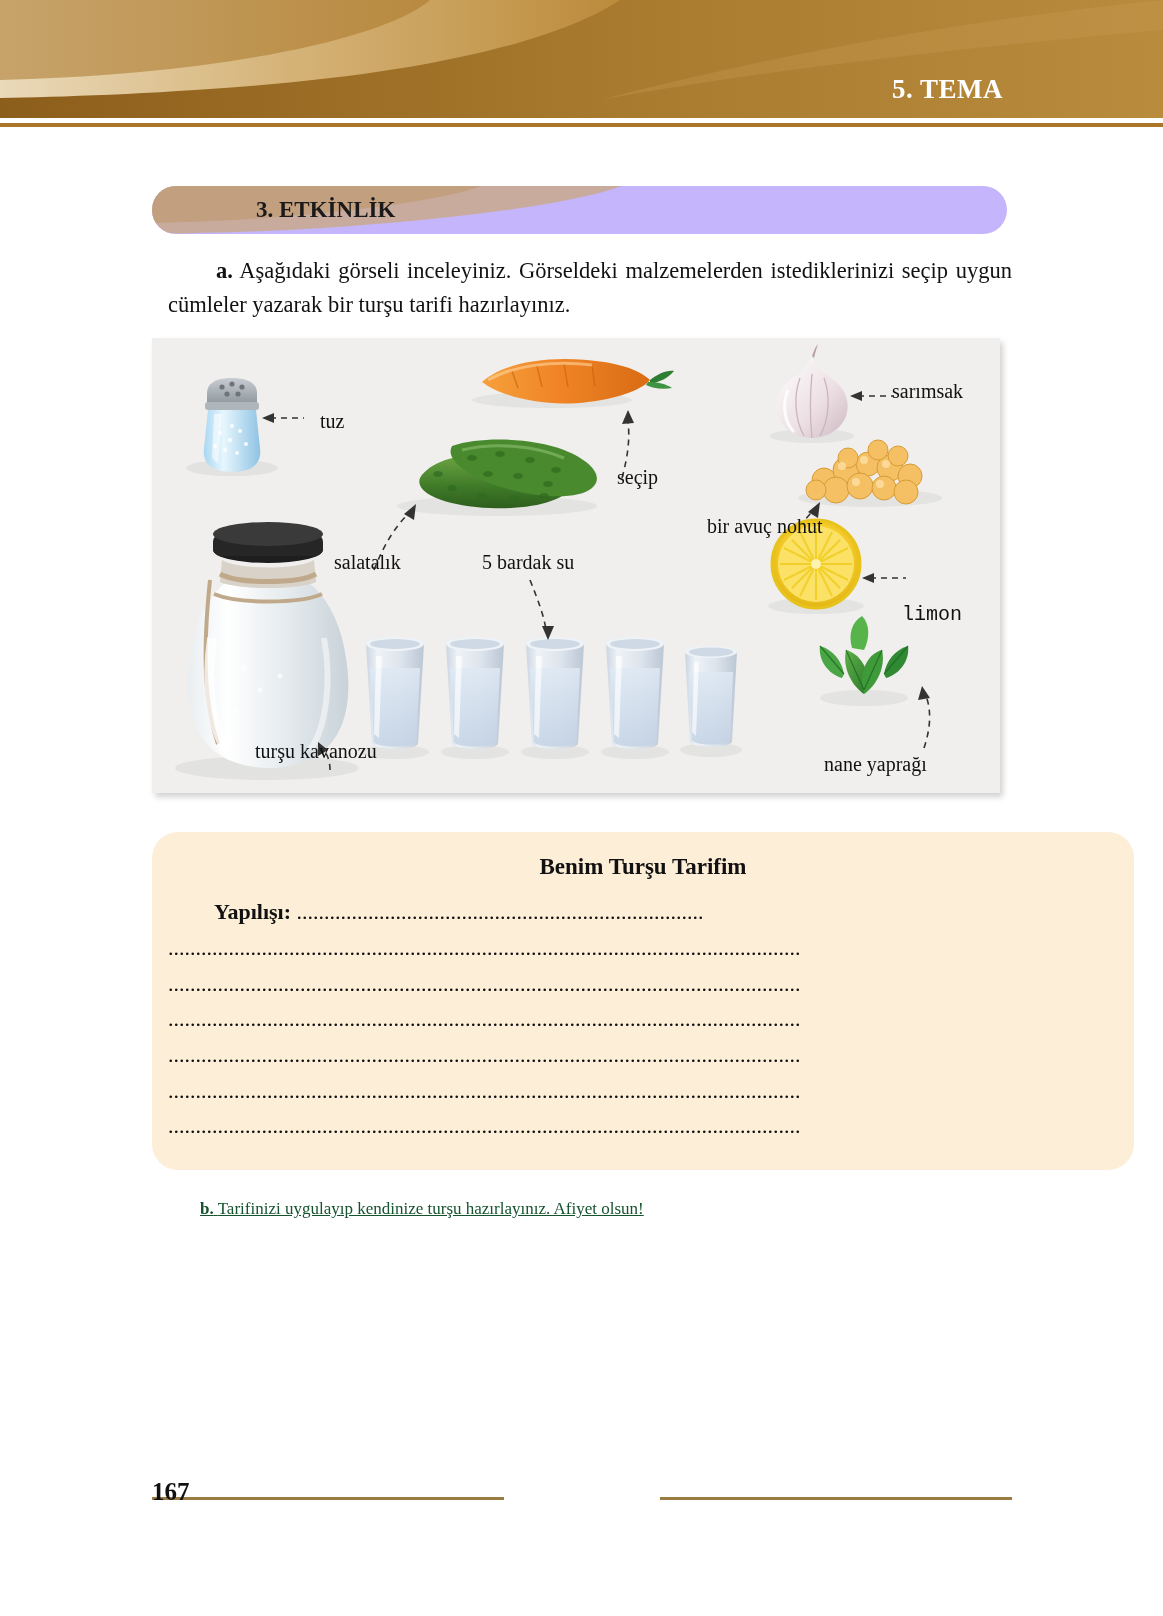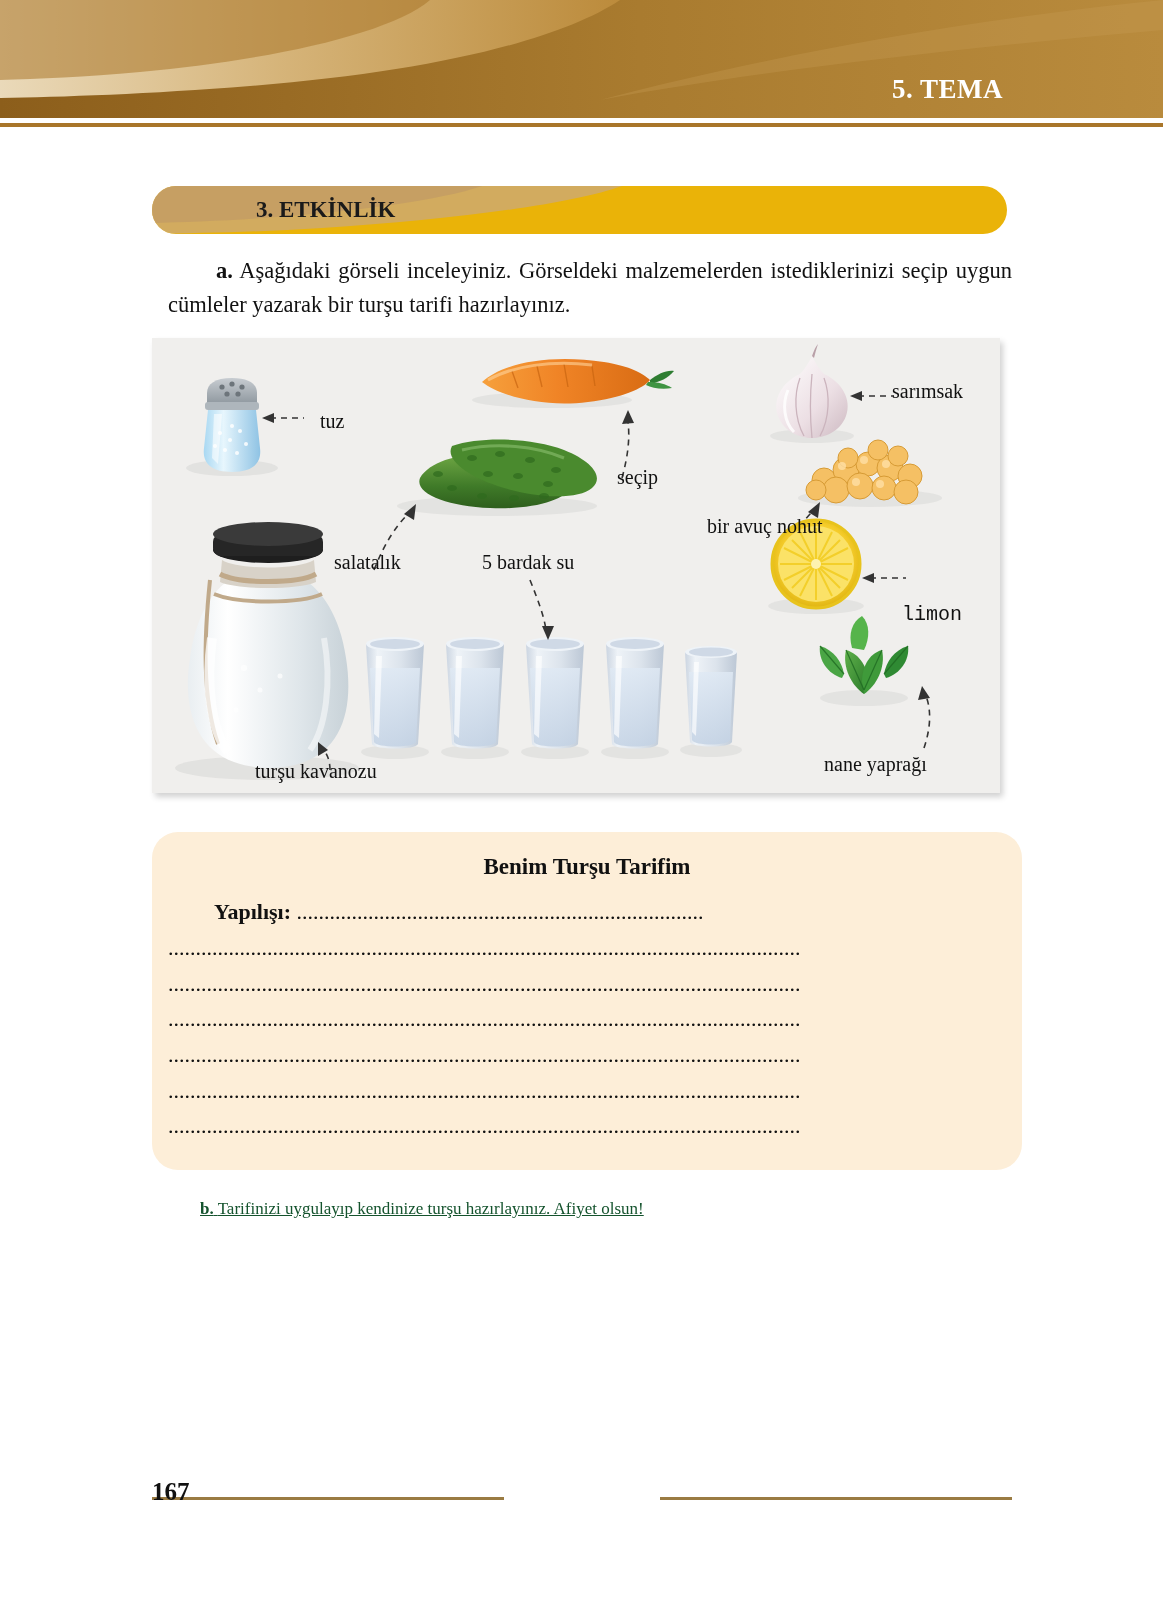--- a/index.html
+++ b/index.html
@@ -42,21 +42,21 @@
     top: 186px;
     width: 860px;
   }
 
   
   .activity-bar {
     position: relative;
     width: 855px;
     height: 48px;
     border-radius: 24px;
-    background: #eab308;
+    background: #c4b5fd;
     overflow: hidden;
   }
   .activity-bar .swoosh {
     position: absolute;
     left: 0; top: 0;
     width: 500px;
     height: 48px;
   }
   .activity-label {
     position: absolute;
@@ -101,21 +101,21 @@
     position: absolute;
     font-size: 20px;
     color: #111;
     font-family: "Liberation Serif", serif;
     white-space: nowrap;
   }
 
   
   .recipe {
     margin-top: 34px;
-    width: 870px;
+    width: 982px;
     background: #fdeed8;
     border-radius: 26px;
     padding: 22px 0 26px 0;
     box-sizing: border-box;
   }
   .recipe-title {
     text-align: center;
     font-size: 23px;
     font-weight: bold;
     color: #111;
@@ -533,21 +533,21 @@
       </svg>
     </div>
 
     <div class="ill-label" style="left:168px; top:72px;">tuz</div>
     <div class="ill-label" style="left:740px; top:42px;">sarımsak</div>
     <div class="ill-label" style="left:465px; top:128px;">seçip</div>
     <div class="ill-label" style="left:555px; top:177px;">bir avuç nohut</div>
     <div class="ill-label" style="left:182px; top:213px;">salatalık</div>
     <div class="ill-label" style="left:330px; top:213px;">5 bardak su</div>
     <div class="ill-label" style="left:750px; top:265px;font-family:Liberation Mono, monospace;">limon</div>
-    <div class="ill-label" style="left:103px; top:422px;">turşu kavanozu</div>
+    <div class="ill-label" style="left:103px; top:402px;">turşu kavanozu</div>
     <div class="ill-label" style="left:672px; top:415px;">nane yaprağı</div>
   </div>
 
   <div class="recipe">
     <div class="recipe-title">Benim Turşu Tarifim</div>
 
 
     <div class="recipe-line">
       <b>Yapılışı:</b>
       <span>..........................................................................</span>

